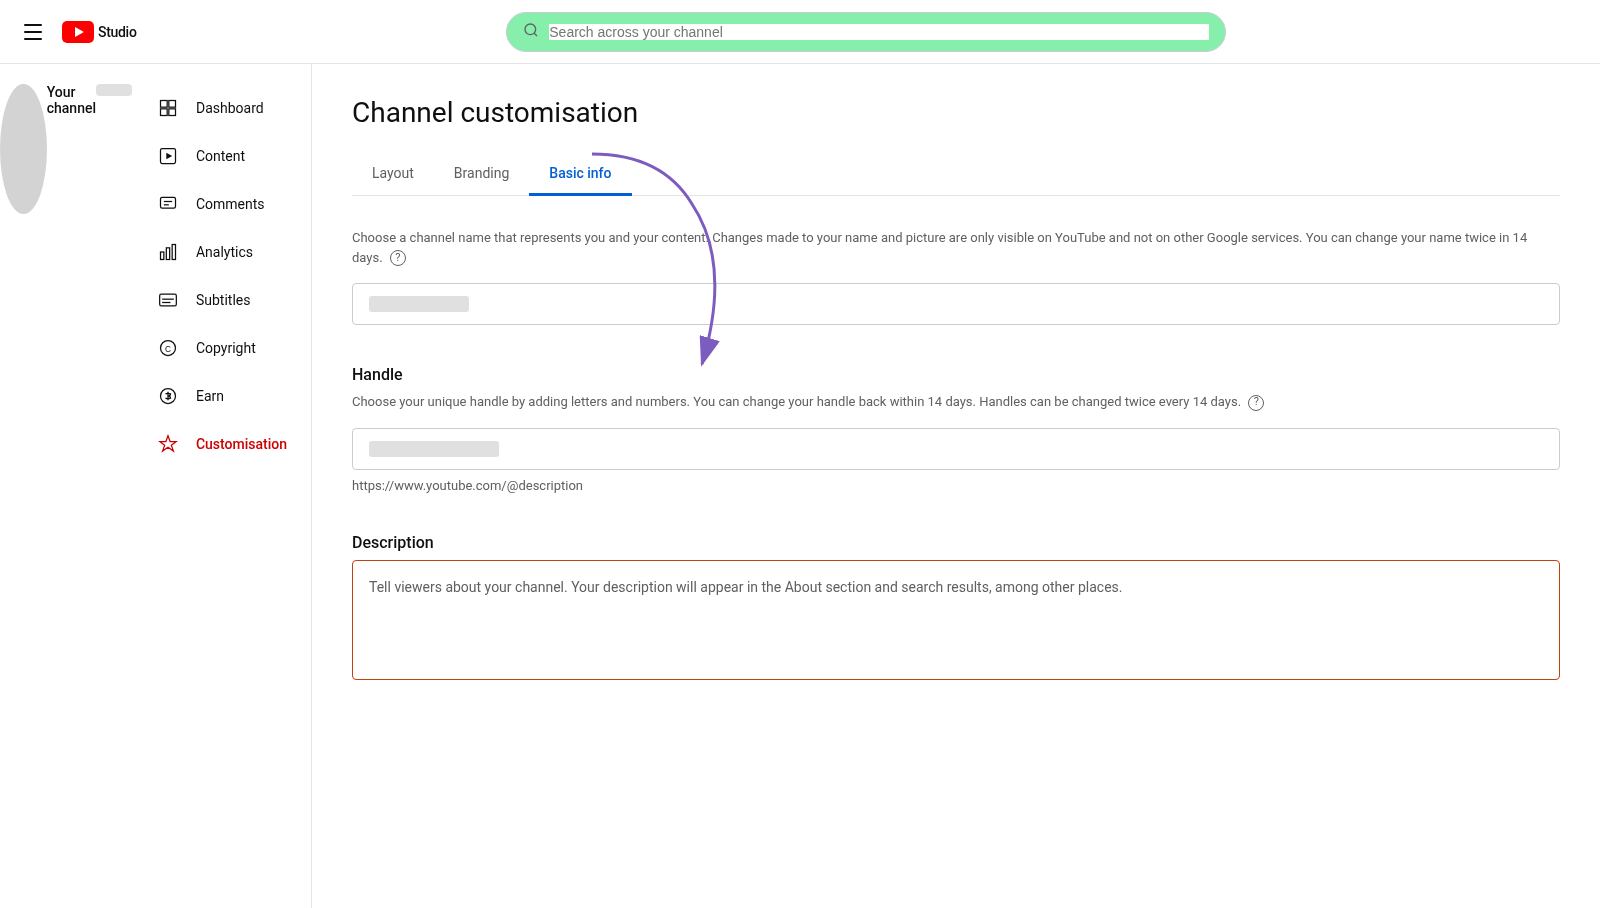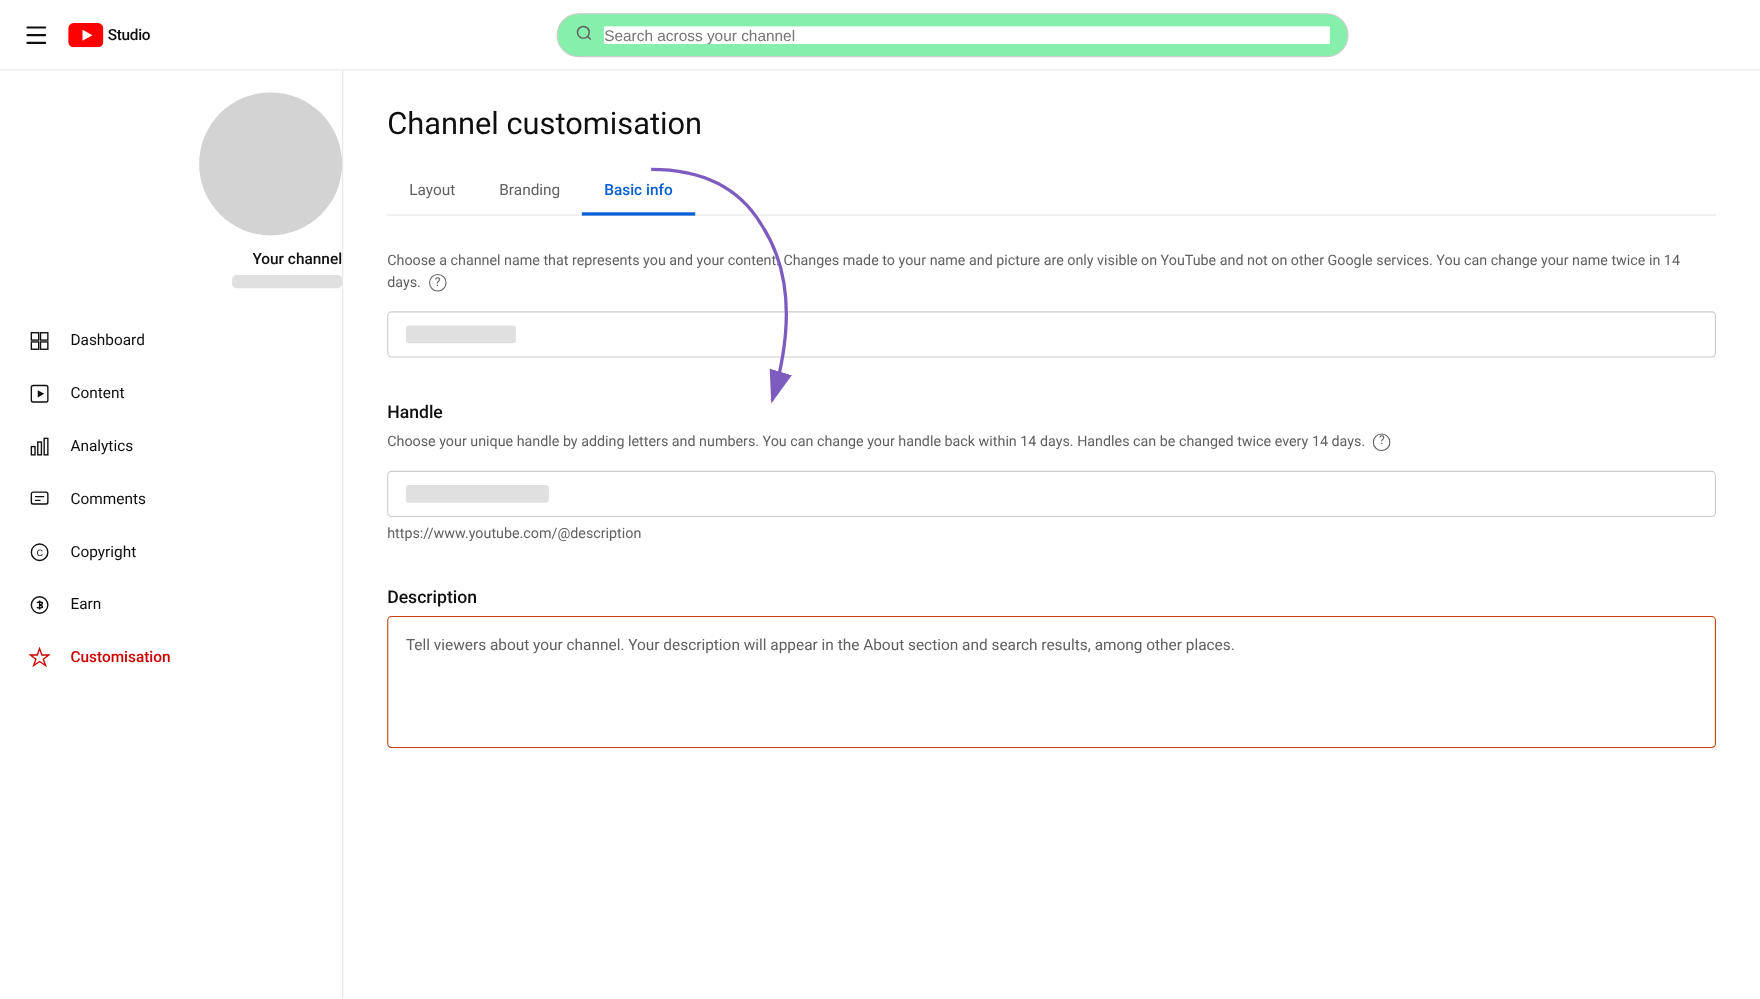--- a/index.html
+++ b/index.html
@@ -25,21 +25,21 @@
     }
     .search-bar input { border: none; outline: none; font-size: 14px; width: 100%; color: #606060; }
     .search-icon-wrap { margin-right: 10px; color: #606060; }
 
     
     .main-layout { display: flex; flex: 1; overflow: hidden; }
 
     
     .sidebar {
       width: 312px; flex-shrink: 0; background: #fff;
-      display: flex; flex-direction: column; align-items: flex-end;
+      display: flex; flex-direction: row; align-items: flex-start;
       padding-top: 20px; border-right: 1px solid #e5e5e5; overflow-y: auto;
     }
     .channel-avatar-wrap { width: 130px; height: 130px; border-radius: 50%; background: #d3d3d3; margin-bottom: 14px; }
     .channel-name { font-size: 14px; font-weight: 500; color: #0f0f0f; margin-bottom: 6px; }
     .channel-link-placeholder { width: 100px; height: 12px; background: #e0e0e0; border-radius: 4px; margin-bottom: 24px; }
     .sidebar-nav { width: 100%; padding: 0 8px; }
     .nav-item {
       display: flex; align-items: center; gap: 16px;
       padding: 12px 16px; border-radius: 8px; cursor: pointer;
       font-size: 14px; color: #0f0f0f; text-decoration: none;
@@ -132,39 +132,49 @@
             <rect x="3" y="3" width="18" height="18" rx="2"></rect>
             <polygon points="10,8 10,16 17,12" fill="currentColor" stroke="none"></polygon>
           </svg>
         </span>
         <span>Content</span>
       </a>
 
       <a class="nav-item" href="#">
         <span class="nav-icon">
           <svg width="20" height="20" viewBox="0 0 24 24" fill="none" stroke="currentColor" stroke-width="1.5">
+            <rect x="3" y="4" width="18" height="13" rx="2"></rect>
+            <line x1="7" y1="9" x2="17" y2="9"></line>
+              <line x1="7" y1="13" x2="13" y2="13"></line>
+          </svg>
+        </span>
+        <span>Comments</span>
+      </a>
+
+      <a class="nav-item" href="#">
+        <span class="nav-icon">
+          <svg width="20" height="20" viewBox="0 0 24 24" fill="none" stroke="currentColor" stroke-width="1.5">
             <rect x="3" y="12" width="4" height="9"></rect>
               <rect x="10" y="7" width="4" height="14"></rect>
               <rect x="17" y="3" width="4" height="18"></rect>
           </svg>
         </span>
         <span>Analytics</span>
       </a>
 
       <a class="nav-item" href="#">
         <span class="nav-icon">
           <svg width="20" height="20" viewBox="0 0 24 24" fill="none" stroke="currentColor" stroke-width="1.5">
-            <rect x="3" y="4" width="18" height="13" rx="2"></rect>
-            <line x1="7" y1="9" x2="17" y2="9"></line>
-              <line x1="7" y1="13" x2="13" y2="13"></line>
-          </svg>
-        </span>
-        <span>Comments</span>
-      </a>
-
+            <rect x="2" y="5" width="20" height="14" rx="2"></rect>
+            <line x1="5" y1="11" x2="19" y2="11"></line>
+              <line x1="5" y1="15" x2="15" y2="15"></line>
+          </svg>
+        </span>
+        <span>Subtitles</span>
+      </a>
 
       <a class="nav-item" href="#">
         <span class="nav-icon">
           <svg width="20" height="20" viewBox="0 0 24 24" fill="none" stroke="currentColor" stroke-width="1.5">
             <circle cx="12" cy="12" r="9"></circle>
             <text x="8.5" y="16.5" font-size="10" fill="currentColor" stroke="none" font-family="Arial">C</text>
           </svg>
         </span>
         <span>Copyright</span>
       </a>

